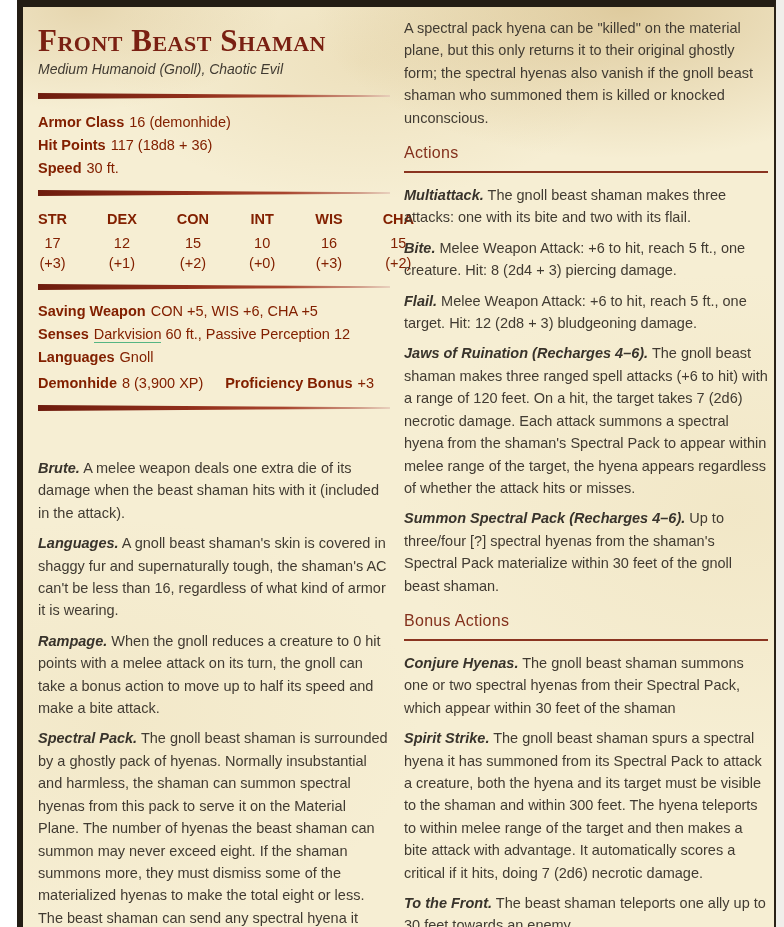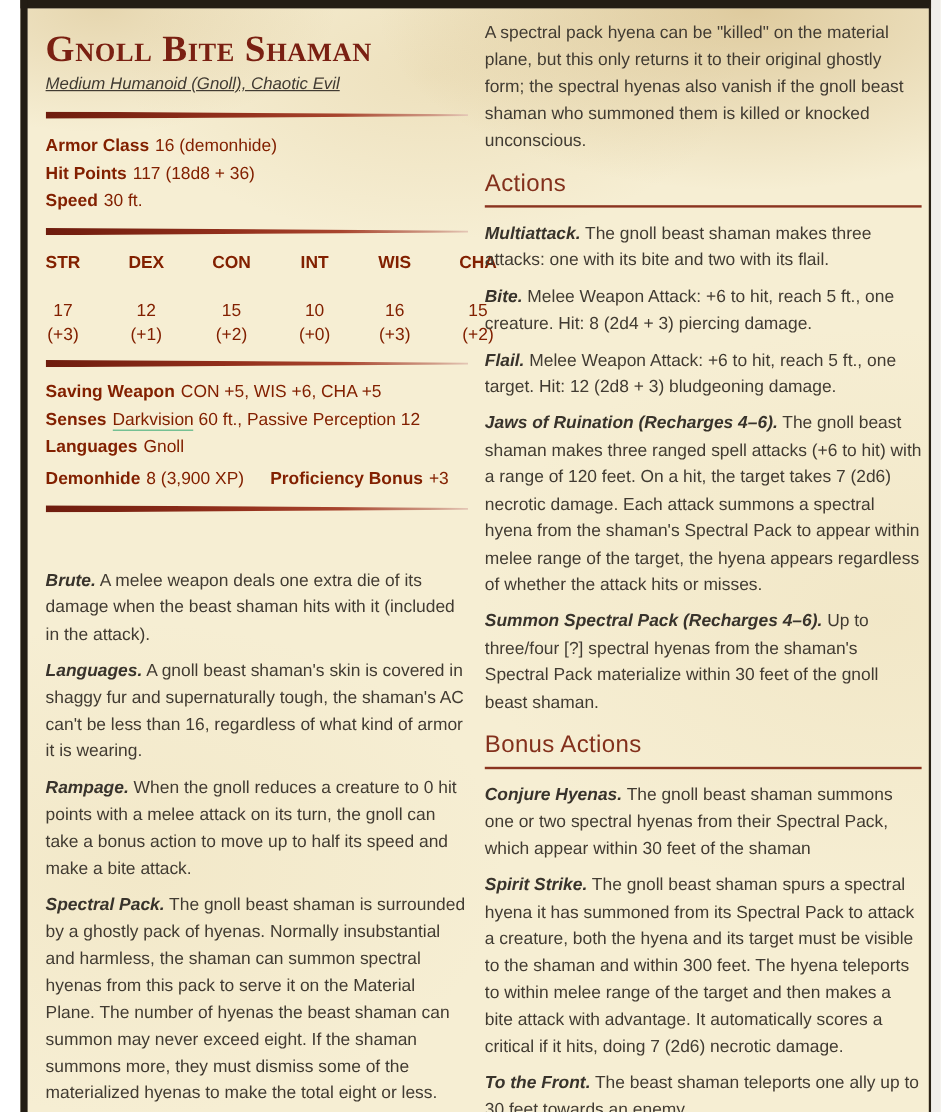--- a/index.html
+++ b/index.html
@@ -36,67 +36,67 @@
     font-family:"Liberation Serif",serif;
     font-variant:small-caps;
     font-weight:700;
     font-size:31px;line-height:1.0;
     letter-spacing:0.5px;
     color:#7a2012;
     margin:10px 0 0 0;
   }
   .subtitle{
     font-style:italic;font-size:14px;line-height:20px;
-    color:#413b32;margin-top:3px;text-decoration:underline;
+    color:#413b32;margin-top:3px;
   }
   .tapered-rule{
     height:6px;margin:14px 0 12px 0;
     background:linear-gradient(to right,#6e1c0d 0%,#93301c 45%,#a8452e 70%,#cf9a86 92%,#e4c7b6 100%);
     clip-path:polygon(0 0,100% 38%,100% 62%,0 100%);
   }
   .tapered-rule.mid{margin:10px 0;}
   .prop{font-size:14.5px;line-height:23px;color:#822000;}
   .prop b{font-weight:700;}
   .pv{margin-left:5px;}
   .abilities{display:flex;text-align:center;color:#822000;padding:3px 0 1px 0;gap:40px;}
   .ability{flex:1;}
   .ab-name{font-weight:700;font-size:14.5px;line-height:20px;}
-  .ab-val{font-size:14.5px;line-height:20px;margin-top:20px;}
+  .ab-val{font-size:14.5px;line-height:20px;margin-top:4px;}
   .challenge-row{display:flex;justify-content:space-between;padding-right:16px;margin-top:3px;}
   .link{border-bottom:1px solid #55b583;cursor:pointer;}
 
   .traits{margin-top:46px;}
   .para{
     margin:0 0 8px 0;
     font-size:14.5px;line-height:22.4px;
     color:#413b32;
   }
   .para:last-child{margin-bottom:0;}
   .fname{font-weight:700;font-style:italic;color:#38332b;}
   .fitalic{}
   .continuation{margin-top:2px;}
 
   .section-heading{
     font-weight:400;
-    font-size:20px;line-height:28px;
+    font-size:16px;line-height:28px;
     letter-spacing:0.3px;
     color:#83301c;
     border-bottom:2px solid #8a3420;
     padding-bottom:4px;
     margin:10px 0 11px 0;
   }
 </style>
 </head>
 <body>
 
 <div class="frame">
   <div class="columns">
 
     <div class="col-left">
-      <h1 class="title">Gnoll Bite Shaman</h1>
+      <h1 class="title">Front Beast Shaman</h1>
       <div class="subtitle">Medium Humanoid (Gnoll), Chaotic Evil</div>
 
       <div class="tapered-rule"></div>
 
       <div>
           <div class="prop"><b>Armor Class</b><span class="pv">16 (demonhide)</span></div>
           <div class="prop"><b>Hit Points</b><span class="pv">117 (18d8 + 36)</span></div>
           <div class="prop"><b>Speed</b><span class="pv">30 ft.</span></div>
         </div>
 

